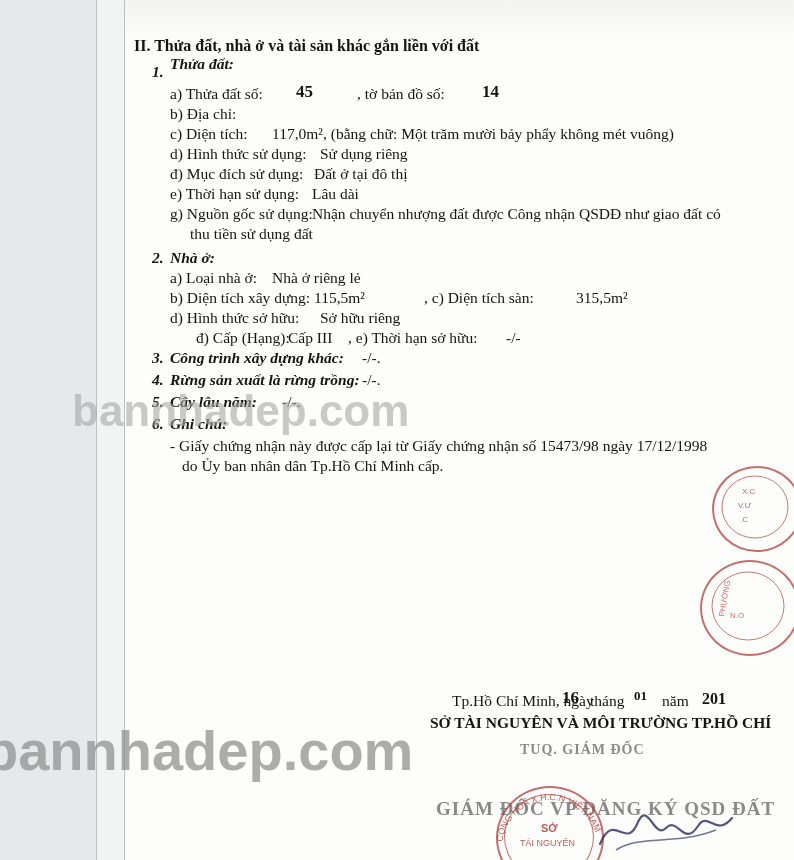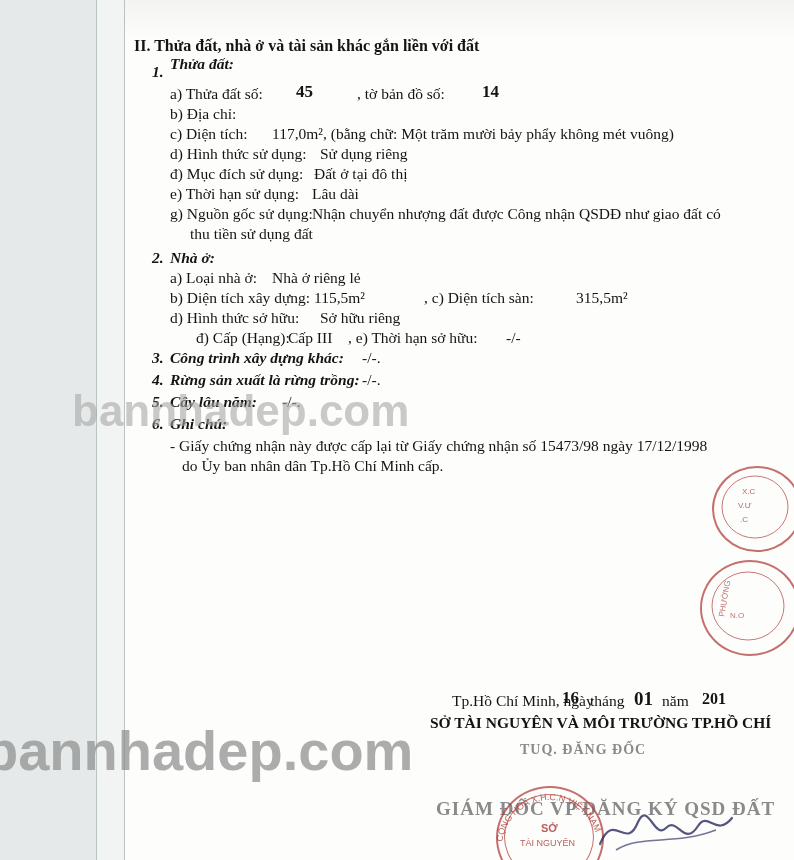--- a/index.html
+++ b/index.html
@@ -255,27 +255,27 @@
     <div class="line i-italic-bold" style="left:46px; top:414px;">Ghi chú:</div>
 
     <div class="line" style="left:46px; top:436px;">- Giấy chứng nhận này được cấp lại từ Giấy chứng nhận số 15473/98 ngày 17/12/1998</div>
     <div class="line" style="left:58px; top:456px;">do Ủy ban nhân dân Tp.Hồ Chí Minh cấp.</div>
 
   </div>
 
   <div class="footer-line" style="left:452px; top:692px;">Tp.Hồ Chí Minh, ngày</div>
   <div class="footer-line hand" style="left:562px; top:688px; font-size:17px;">16</div>
   <div class="footer-line" style="left:590px; top:692px;">tháng</div>
-  <div class="footer-line hand" style="left:634px; top:688px; font-size:19px;">01</div>
+  <div class="footer-line hand" style="left:634px; top:688px; font-size:13px;">01</div>
   <div class="footer-line" style="left:662px; top:692px;">năm</div>
   <div class="footer-line hand" style="left:702px; top:690px; font-size:16px;">201</div>
 
   <div class="footer-line footer-bold" style="left:430px; top:714px;">SỞ TÀI NGUYÊN VÀ MÔI TRƯỜNG TP.HỒ CHÍ</div>
 
-  <div class="footer-line footer-faded" style="left:520px; top:742px; font-size:14px;">TUQ. ĐĂNG ĐỐC</div>
+  <div class="footer-line footer-faded" style="left:520px; top:742px; font-size:14px;">TUQ. GIÁM ĐỐC</div>
   <div class="footer-line footer-faded" style="left:436px; top:798px; font-size:19px;">GIÁM ĐỐC VP ĐĂNG KÝ QSD ĐẤT</div>
 
   <div class="watermark" id="wm-top">bannhadep.com</div>
   <div class="watermark" id="wm-bottom">bannhadep.com</div>
 
   <div class="stamp" id="stamp-a"></div>
   <svg class="stamp-lines" style="left:712px; top:466px;" width="90" height="86">
     <ellipse cx="43" cy="41" rx="33" ry="31" fill="none" stroke="#b0403f" stroke-width="1" opacity="0.7"></ellipse>
     <text x="30" y="28" fill="#b0403f" font-size="8" font-family="Liberation Sans, sans-serif" opacity="0.8">X.C</text>
     <text x="26" y="42" fill="#b0403f" font-size="8" font-family="Liberation Sans, sans-serif" opacity="0.8">V.Ư</text>

